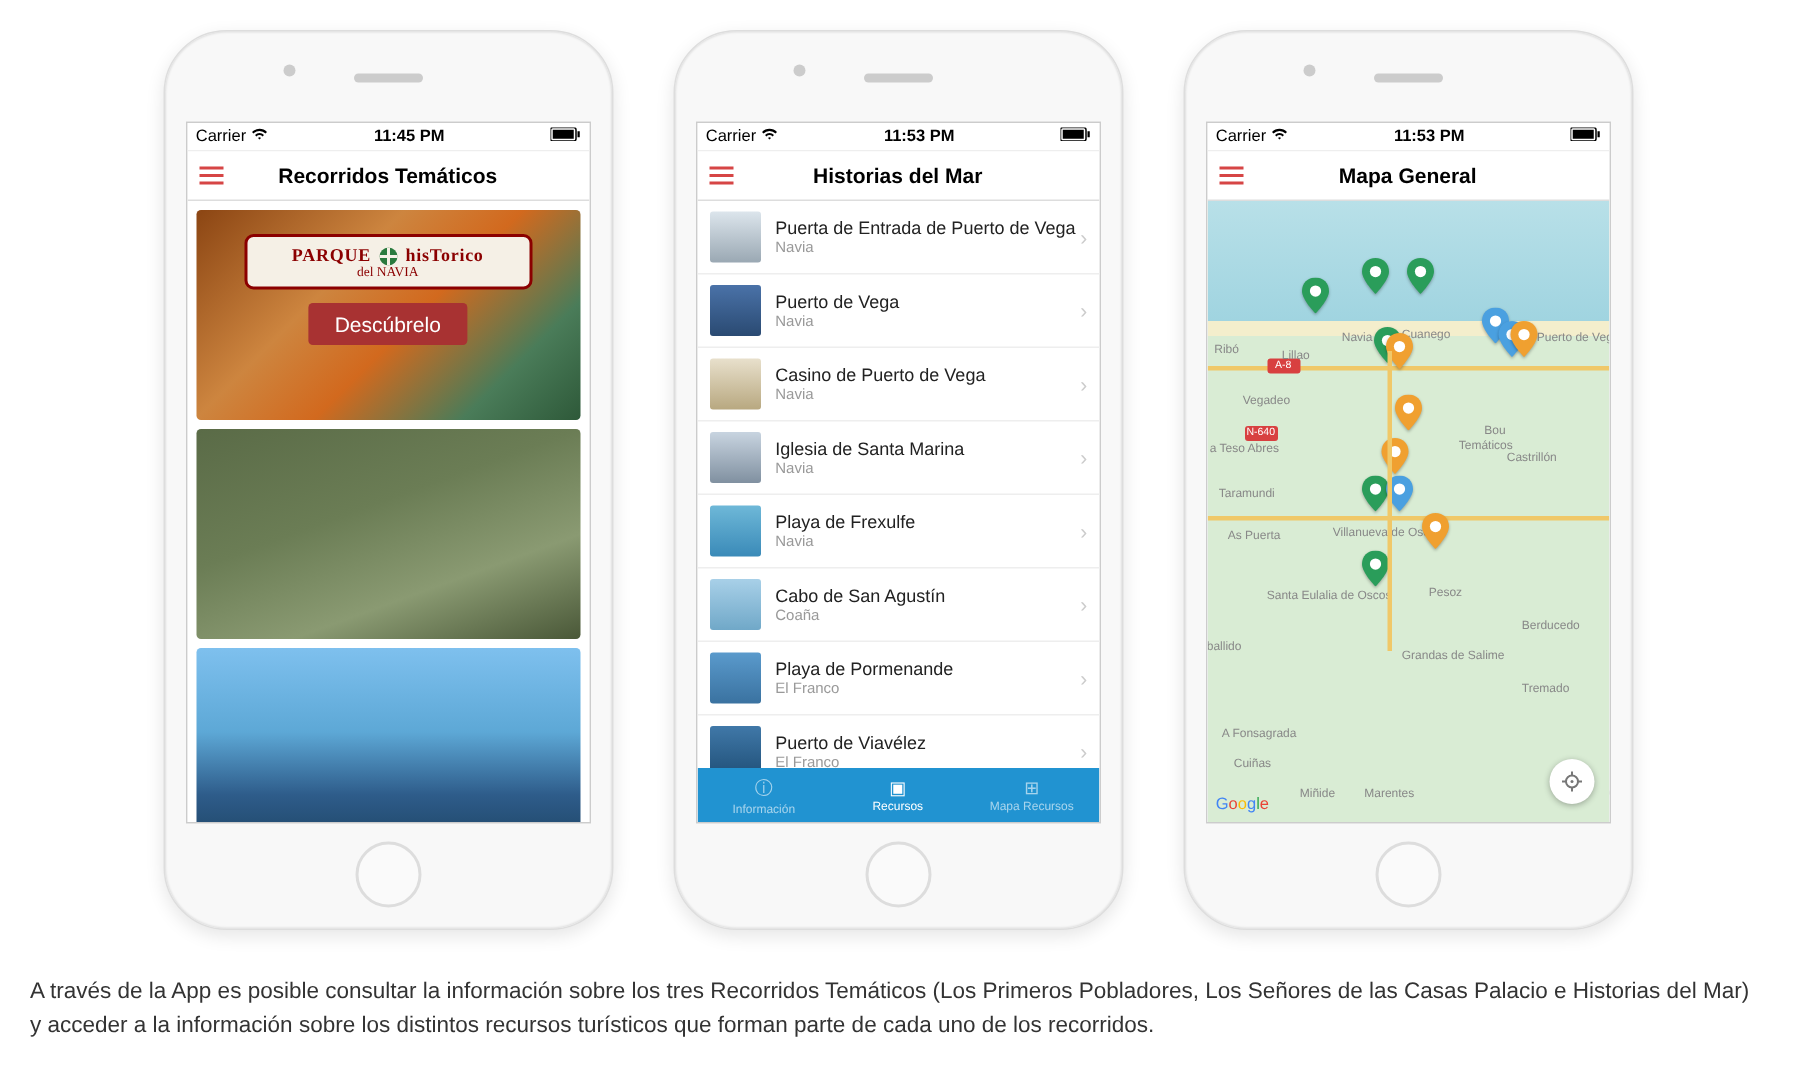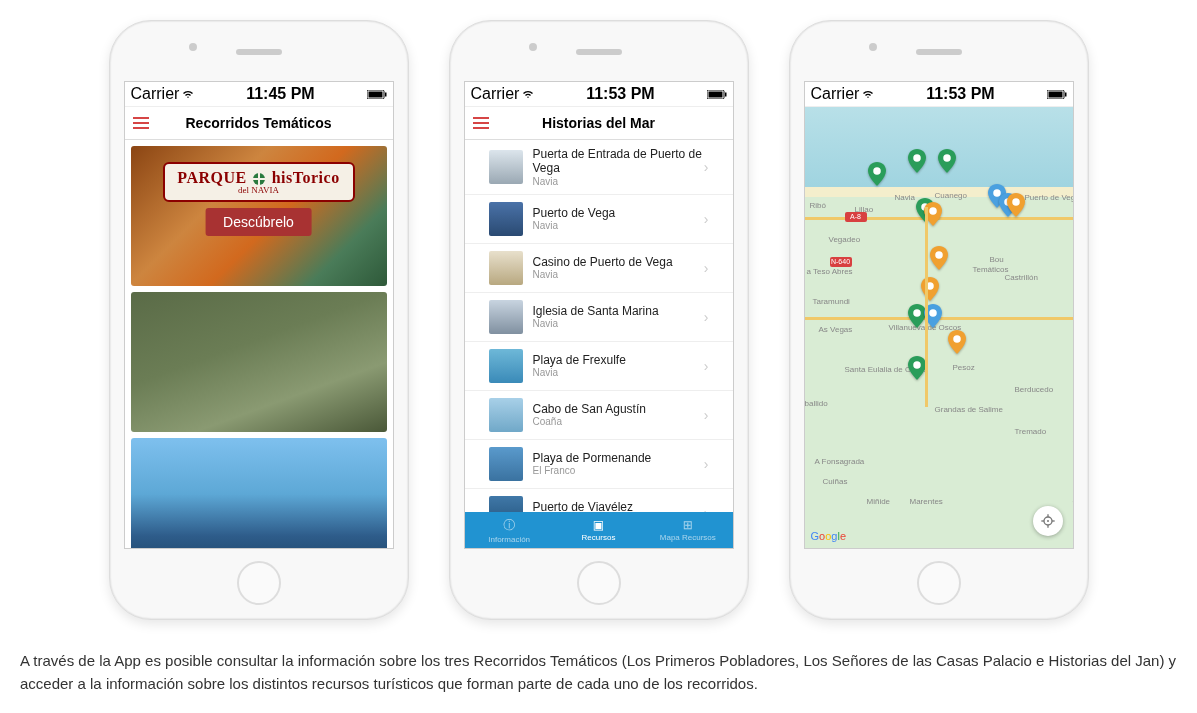--- a/index.html
+++ b/index.html
@@ -3,45 +3,45 @@
 <meta charset="utf-8">
 <style>
   * { box-sizing: border-box; margin: 0; padding: 0; }
   body { font-family: -apple-system, "Helvetica Neue", Arial, sans-serif; background: #fff; padding: 20px; color: #333; }
   .phones-row { display: flex; gap: 40px; justify-content: center; align-items: flex-start; margin-bottom: 30px; flex-wrap: nowrap; }
   .phone-frame { width: 300px; height: 600px; background: #f8f8f8; border-radius: 42px; padding: 60px 14px 70px 14px; position: relative; box-shadow: 0 4px 12px rgba(0,0,0,0.1), inset 0 0 2px rgba(0,0,0,0.2); border: 1px solid #ddd; }
   .phone-speaker { position: absolute; top: 28px; left: 50%; transform: translateX(-50%); width: 46px; height: 6px; background: #ccc; border-radius: 3px; }
   .phone-camera { position: absolute; top: 22px; left: 50%; transform: translateX(-70px); width: 8px; height: 8px; background: #ccc; border-radius: 50%; }
   .phone-home { position: absolute; bottom: 14px; left: 50%; transform: translateX(-50%); width: 44px; height: 44px; border: 2px solid #ddd; border-radius: 50%; background: #fafafa; }
   .screen { width: 100%; height: 100%; background: #fff; border: 1px solid #ccc; overflow: hidden; display: flex; flex-direction: column; position: relative; }
-  .status-bar { display: flex; justify-content: space-between; align-items: center; padding: 3px 6px; font-size: 16px; color: #000; background: #fff; border-bottom: 1px solid #eee; gap: 40px; }
+  .status-bar { display: flex; justify-content: space-between; align-items: center; padding: 3px 6px; font-size: 11px; color: #000; background: #fff; border-bottom: 1px solid #eee; gap: 40px; }
   .status-left, .status-right { display: flex; align-items: center; gap: 3px; }
   .nav-bar { display: flex; align-items: center; justify-content: center; padding: 8px 6px; border-bottom: 1px solid #ddd; position: relative; background: #fff; }
   .nav-title { font-size: 14px; font-weight: 600; color: #000; }
   .hamburger { position: absolute; left: 8px; top: 50%; transform: translateY(-50%); display: flex; flex-direction: column; gap: 3px; cursor: pointer; }
   .hamburger span { display: block; width: 16px; height: 2px; background: #d64545; }
   .content { flex: 1; overflow: hidden; background: #fff; position: relative; }
 
   
   .hero-card { position: relative; height: 140px; margin: 6px; border-radius: 3px; overflow: hidden; }
   .hero-fall { background: linear-gradient(135deg, #8B4513 0%, #CD853F 35%, #D2691E 55%, #4a7c59 80%, #2e5939 100%); }
   .hero-stone { background: linear-gradient(160deg, #5a6b47 0%, #6b7d55 40%, #8a9a72 70%, #4a5838 100%); }
   .hero-coast { background: linear-gradient(180deg, #7ec0ee 0%, #5da8d6 40%, #2e5c8a 70%, #1a3f5c 100%); }
   .logo-overlay { position: absolute; top: 16px; left: 50%; transform: translateX(-50%); background: #f5f0e6; border: 2px solid #8b0000; border-radius: 6px; padding: 5px 10px; text-align: center; width: 75%; }
-  .logo-top { font-family: Georgia, serif; color: #8b0000; font-size: 16px; font-weight: bold; letter-spacing: 0.5px; }
+  .logo-top { font-family: Georgia, serif; color: #8b0000; font-size: 12px; font-weight: bold; letter-spacing: 0.5px; }
   .logo-sub { font-family: Georgia, serif; color: #8b0000; font-size: 9px; margin-top: -2px; }
   .logo-icon { display: inline-block; width: 12px; height: 12px; background: #2a7a3e; border-radius: 50%; vertical-align: middle; margin: 0 2px; position: relative; }
   .logo-icon::before, .logo-icon::after { content:''; position:absolute; background:#f5f0e6; }
   .logo-icon::before { width:2px; height:12px; left:5px; top:0; }
   .logo-icon::after { width:12px; height:2px; left:0; top:5px; }
   .discover-btn { position: absolute; top: 62px; left: 50%; transform: translateX(-50%); background: #a83232; color: #fff; padding: 6px 18px; border-radius: 3px; font-size: 14px; cursor: pointer; }
 
   
   .list { overflow-y: auto; height: calc(100% - 36px); }
-  .list-row { display: flex; align-items: center; padding: 7px 24px; border-bottom: 1px solid #eee; cursor: pointer; }
+  .list-row { display: flex; align-items: center; padding: 7px 8px; border-bottom: 1px solid #eee; cursor: pointer; }
   .thumb { width: 34px; height: 34px; border-radius: 2px; margin-right: 10px; flex-shrink: 0; }
   .t0{background:linear-gradient(#dce5ec,#9aa8b3);} .t1{background:linear-gradient(#4a72a8,#2a4a72);}
   .t2{background:linear-gradient(#e8e0cc,#b8a880);} .t3{background:linear-gradient(#c8d4e0,#8090a0);}
   .t4{background:linear-gradient(#6eb8d8,#3a8ab8);} .t5{background:linear-gradient(#a8d0e8,#70a8c8);}
   .t6{background:linear-gradient(#5a9acc,#3a72a0);} .t7{background:linear-gradient(#4078a8,#205078);}
   .row-text { flex: 1; min-width: 0; }
   .row-title { font-size: 12px; color: #222; font-weight: 500; line-height: 1.2; }
   .row-sub { font-size: 10px; color: #999; }
   .chevron { color: #ccc; font-size: 14px; }
   .tab-bar { position: absolute; bottom: 0; left: 0; right: 0; height: 36px; background: #2193d1; display: flex; }
@@ -252,39 +252,47 @@
         </div>
         <span style="font-weight:600">11:53 PM</span>
         <div class="status-right">
           <span><svg width="20" height="9" viewBox="0 0 20 9">
                 <rect x="0" y="0" width="17" height="9" rx="1.5" fill="none" stroke="#000"></rect>
                 <rect x="1.5" y="1.5" width="14" height="6" fill="#000"></rect>
                 <rect x="18" y="2.5" width="1.5" height="4" fill="#000"></rect>
               </svg></span>
         </div>
       </div>
+      <div class="nav-bar">
+        <div class="hamburger">
+            <span></span>
+            <span></span>
+            <span></span>
+          </div>
+        <div class="nav-title">Mapa General</div>
+      </div>
       <div class="content">
         <div class="map-bg roads">
           <div class="sea"></div>
           <div class="coast-strip"></div>
           <div class="road3"></div>
           <div class="road-red" style="top:105px;left:40px">A-8</div>
           <div class="road-red" style="top:150px;left:25px">N-640</div>
 
           <span class="map-label" style="top:94px;left:5px">Ribó</span>
           <span class="map-label" style="top:98px;left:50px">Lillao</span>
           <span class="map-label" style="top:86px;left:90px">Navia</span>
           <span class="map-label" style="top:84px;left:130px">Cuanego</span>
           <span class="map-label" style="top:86px;left:220px">Puerto de Vega</span>
           <span class="map-label" style="top:128px;left:24px">Vegadeo</span>
           <span class="map-label" style="top:148px;left:185px">Bou</span>
           <span class="map-label" style="top:166px;left:200px">Castrillón</span>
           <span class="map-label" style="top:158px;left:168px">Temáticos</span>
           <span class="map-label" style="top:190px;left:8px">Taramundi</span>
-          <span class="map-label" style="top:218px;left:14px">As Vegas</span>
+          <span class="map-label" style="top:218px;left:14px">As Puerta</span>
           <span class="map-label" style="top:216px;left:84px">Villanueva de Oscos</span>
           <span class="map-label" style="top:258px;left:40px">Santa Eulalia de Oscos</span>
           <span class="map-label" style="top:256px;left:148px">Pesoz</span>
           <span class="map-label" style="top:278px;left:210px">Berducedo</span>
           <span class="map-label" style="top:298px;left:130px">Grandas de Salime</span>
           <span class="map-label" style="top:320px;left:210px">Tremado</span>
           <span class="map-label" style="top:350px;left:10px">A Fonsagrada</span>
           <span class="map-label" style="top:370px;left:18px">Cuiñas</span>
           <span class="map-label" style="top:390px;left:62px">Miñide</span>
           <span class="map-label" style="top:390px;left:105px">Marentes</span>
@@ -363,13 +371,13 @@
               </svg>
           </div>
         </div>
       </div>
     </div>
     <div class="phone-home"></div>
   </div>
 
 </div>
 
-<p class="caption">A través de la App es posible consultar la información sobre los tres Recorridos Temáticos (Los Primeros Pobladores, Los Señores de las Casas Palacio e Historias del Jan) y acceder a la información sobre los distintos recursos turísticos que forman parte de cada uno de los recorridos.</p>
+<p class="caption">A través de la App es posible consultar la información sobre los tres Recorridos Temáticos (Los Primeros Pobladores, Los Señores de las Casas Palacio e Historias del Mar) y acceder a la información sobre los distintos recursos turísticos que forman parte de cada uno de los recorridos.</p>
 
 </body></html>

